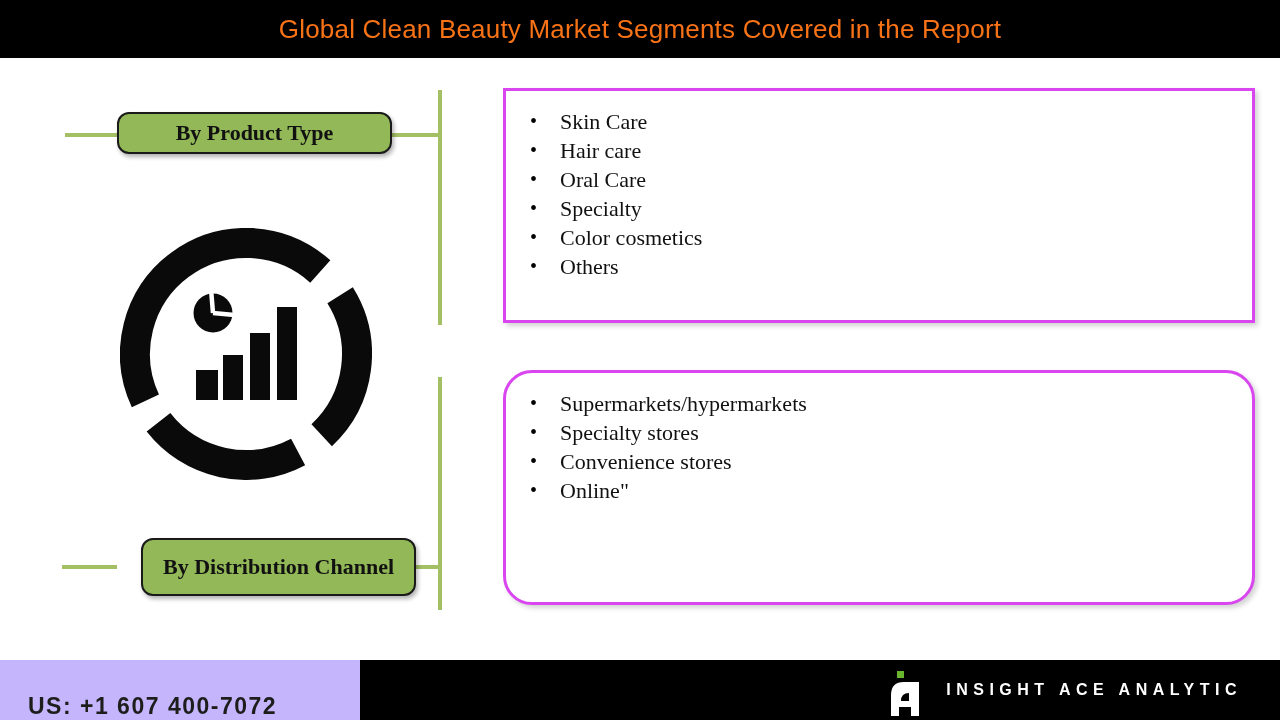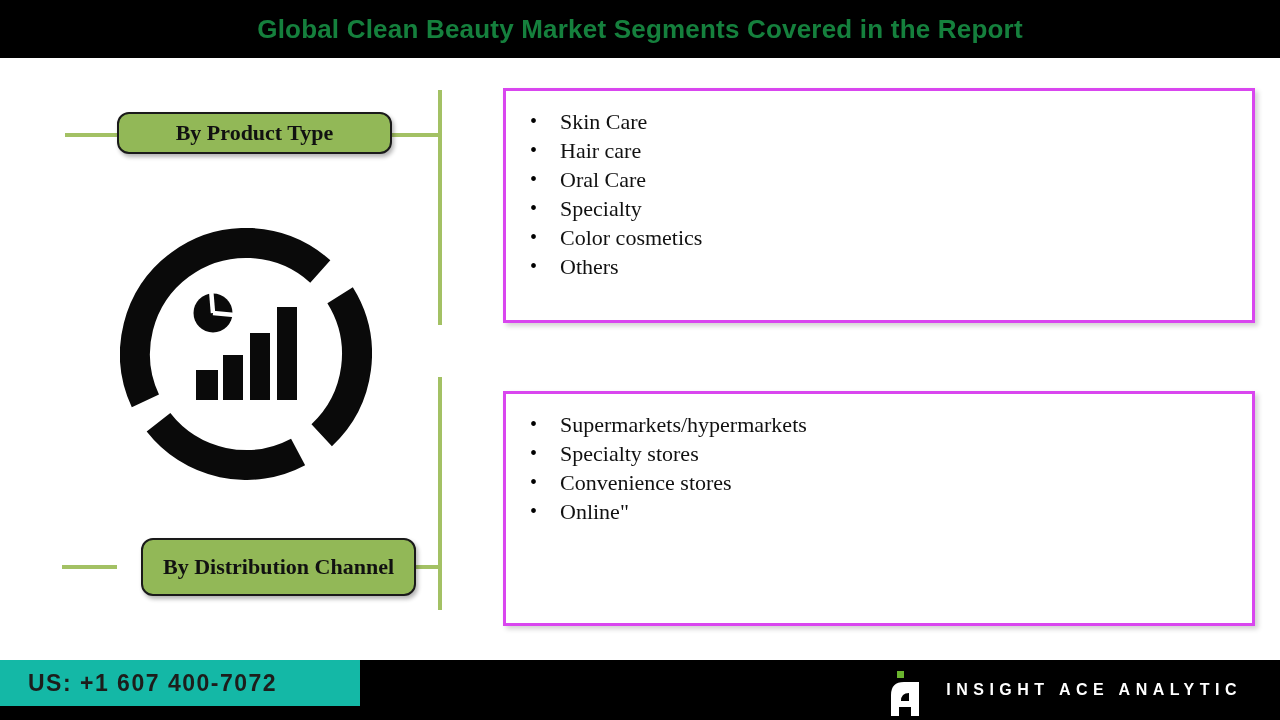--- a/index.html
+++ b/index.html
@@ -3,21 +3,21 @@
 <meta charset="utf-8">
 <style>
   * { margin: 0; padding: 0; box-sizing: border-box; }
   html, body { width: 1280px; height: 720px; overflow: hidden; background: #ffffff;
     font-family: "Liberation Sans", sans-serif; }
   .stage { position: relative; width: 1280px; height: 720px; background: #ffffff; }
 
   
   .header { position: absolute; left: 0; top: 0; width: 1280px; height: 58px;
     background: #000000; display: flex; align-items: center; justify-content: center; }
-  .header h1 { color: #15803d; font-size: 26px; font-weight: bold; letter-spacing: 0.2px; }
+  .header h1 { color: #f97316; font-size: 26px; font-weight: normal; letter-spacing: 0.2px; }
 
   
   .hline { position: absolute; height: 4px; background: #a3c164; }
   .vline { position: absolute; width: 4px; background: #a3c164; }
   .c1-left  { left: 65px;  top: 133px; width: 52px; }
   .c1-right { left: 392px; top: 133px; width: 46px; }
   .c2-left  { left: 62px;  top: 565px; width: 55px; }
   .c2-right { left: 392px; top: 565px; width: 46px; }
   .v1 { left: 438px; top: 90px;  height: 235px; }
   .v2 { left: 438px; top: 377px; height: 233px; }
@@ -30,35 +30,35 @@
     color: #111; line-height: 1.25; box-shadow: 2px 3px 4px rgba(0,0,0,0.3);
     padding: 2px 10px; }
   .label-box.first  { top: 112px; height: 42px; }
   .label-box.second { top: 538px; height: 58px; margin-left: 24px; }
 
   
   .list-box { position: absolute; left: 503px; width: 752px; height: 235px;
     background: #ffffff; border: 3px solid #d946ef;
     box-shadow: 3px 3px 5px rgba(0,0,0,0.18); }
   .list-box.first  { top: 88px; }
-  .list-box.second { top: 391px; }
+  .list-box.second { top: 370px; border-radius: 29px; }
   .list-box ul { list-style: none; margin: 16px 0 0 24px; }
   .list-box li { position: relative; padding-left: 30px; font-family: "Liberation Serif", serif;
     font-size: 22px; color: #111; line-height: 29px; }
   .list-box li::before { content: "\2022"; position: absolute; left: 0; top: 0;
     font-size: 20px; color: #000; }
 
   
   .market-icon { position: absolute; left: 120px; top: 228px; width: 252px; height: 252px; }
 
   
   .footer { position: absolute; left: 0; top: 660px; width: 1280px; height: 60px;
     background: #000000; }
-  .phone-box { position: absolute; left: 0; top: 0; width: 360px; height: 46px;
-    background: #14b8a6; display: flex; align-items: center; }
+  .phone-box { position: absolute; left: 0; top: 0; width: 360px; height: 60px;
+    background: #c4b5fd; display: flex; align-items: flex-end; }
   .phone-box span { padding-left: 28px; font-size: 23px; font-weight: bold;
     letter-spacing: 1.5px; color: #1d1d1b; }
   .brand { position: absolute; right: 38px; top: 0; height: 60px;
     display: flex; align-items: center; gap: 24px; text-align: center; }
   .brand-logo { width: 34px; height: 50px; margin-top: 2px; }
   .brand-name { color: #ffffff; font-size: 16px; font-weight: bold; letter-spacing: 5.5px; }
 </style>
 </head>
 <body>
 

